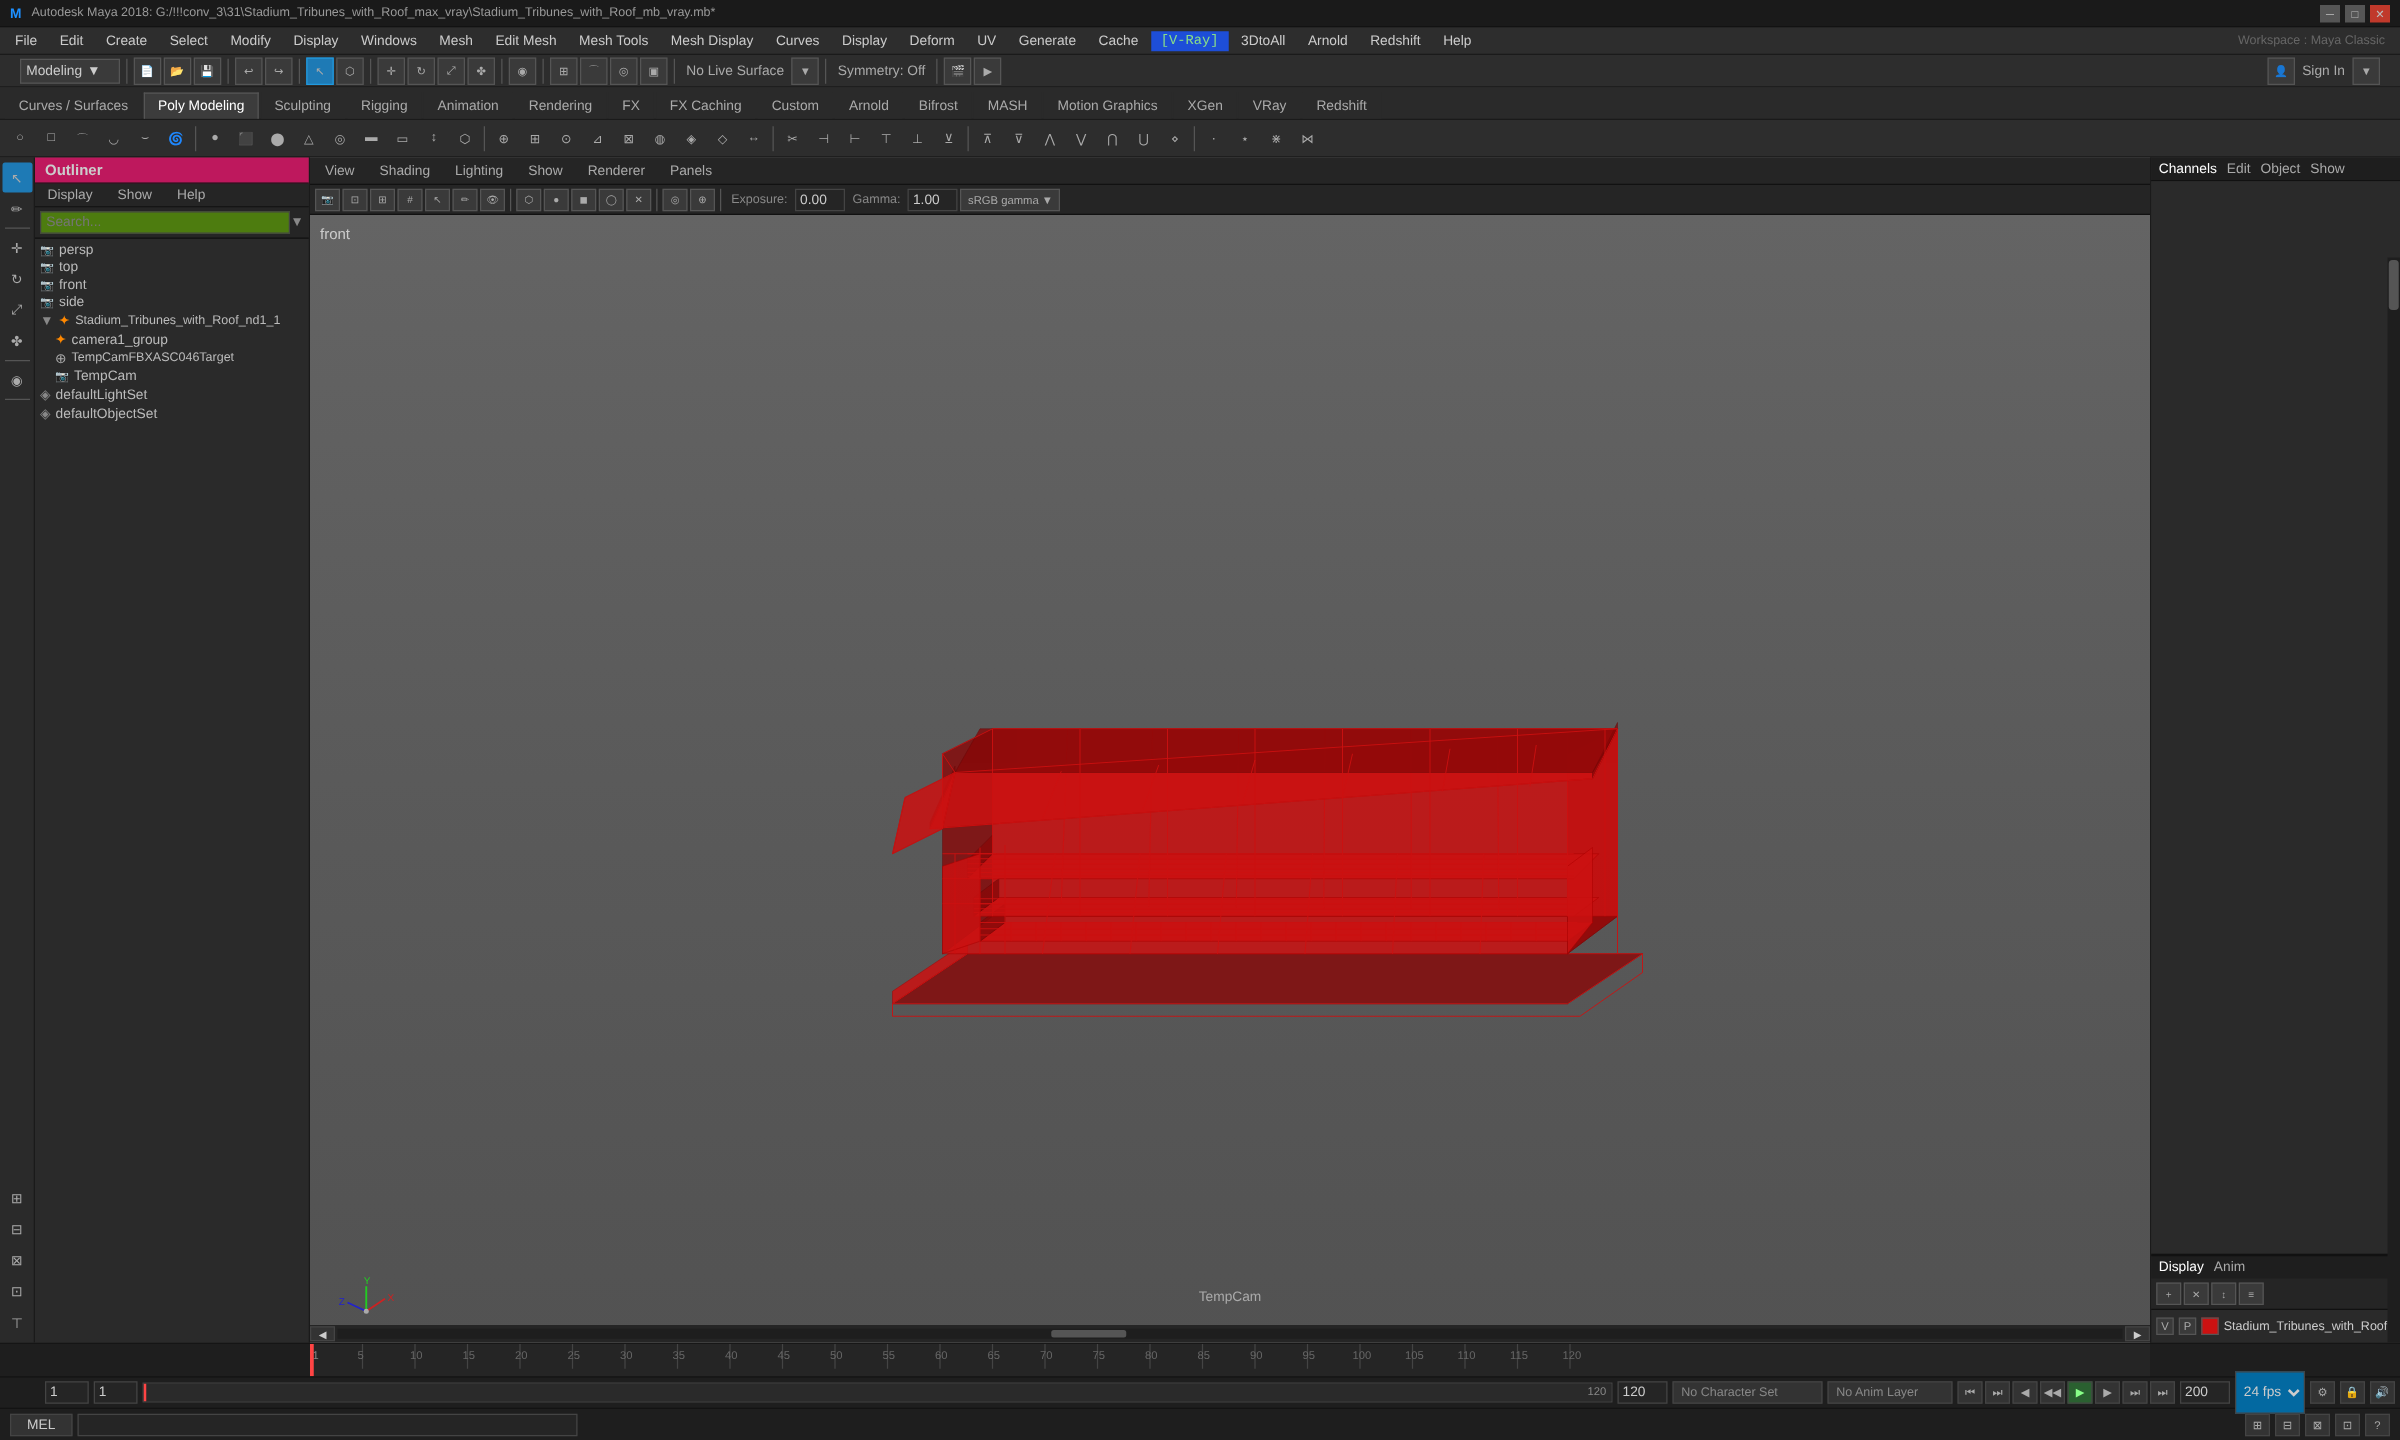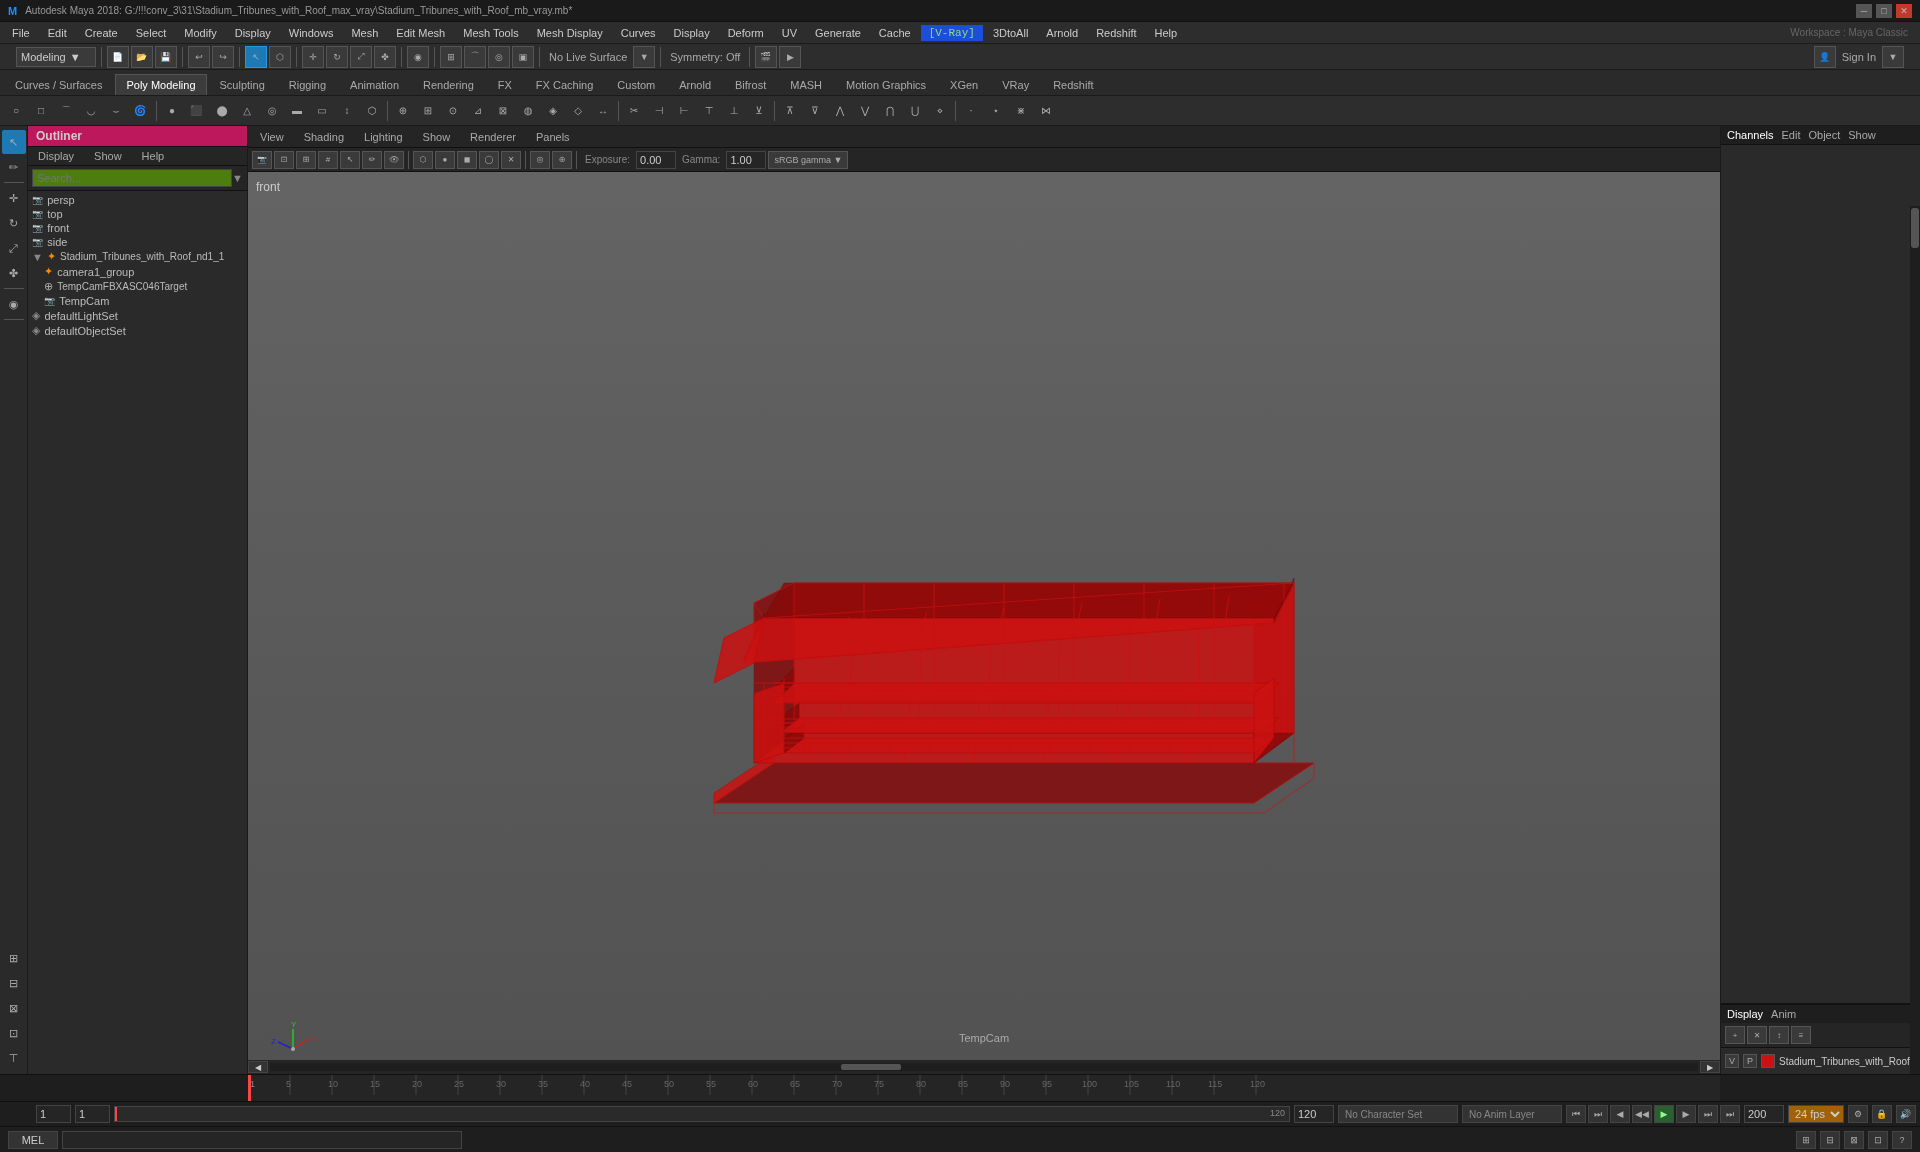--- a/index.html
+++ b/index.html
@@ -338,21 +338,21 @@
 
     
     .num-input {
       width: 45px; height: 18px;
       background: #252525; border: 1px solid #444;
       color: #ccc; font-size: 11px; padding: 0 3px;
     }
 
     
     .fps-select {
-      height: 18px; background: #a16207; border: 1px solid #444;
+      height: 34px; background: #0369a1; border: 1px solid #444;
       color: #ccc; font-size: 11px; padding: 0 2px;
     }
 
     
     #viewport-canvas {
       background: linear-gradient(180deg, #646464 0%, #5a5a5a 50%, #525252 100%);
     }
   </style>
 </head>
 <body>

